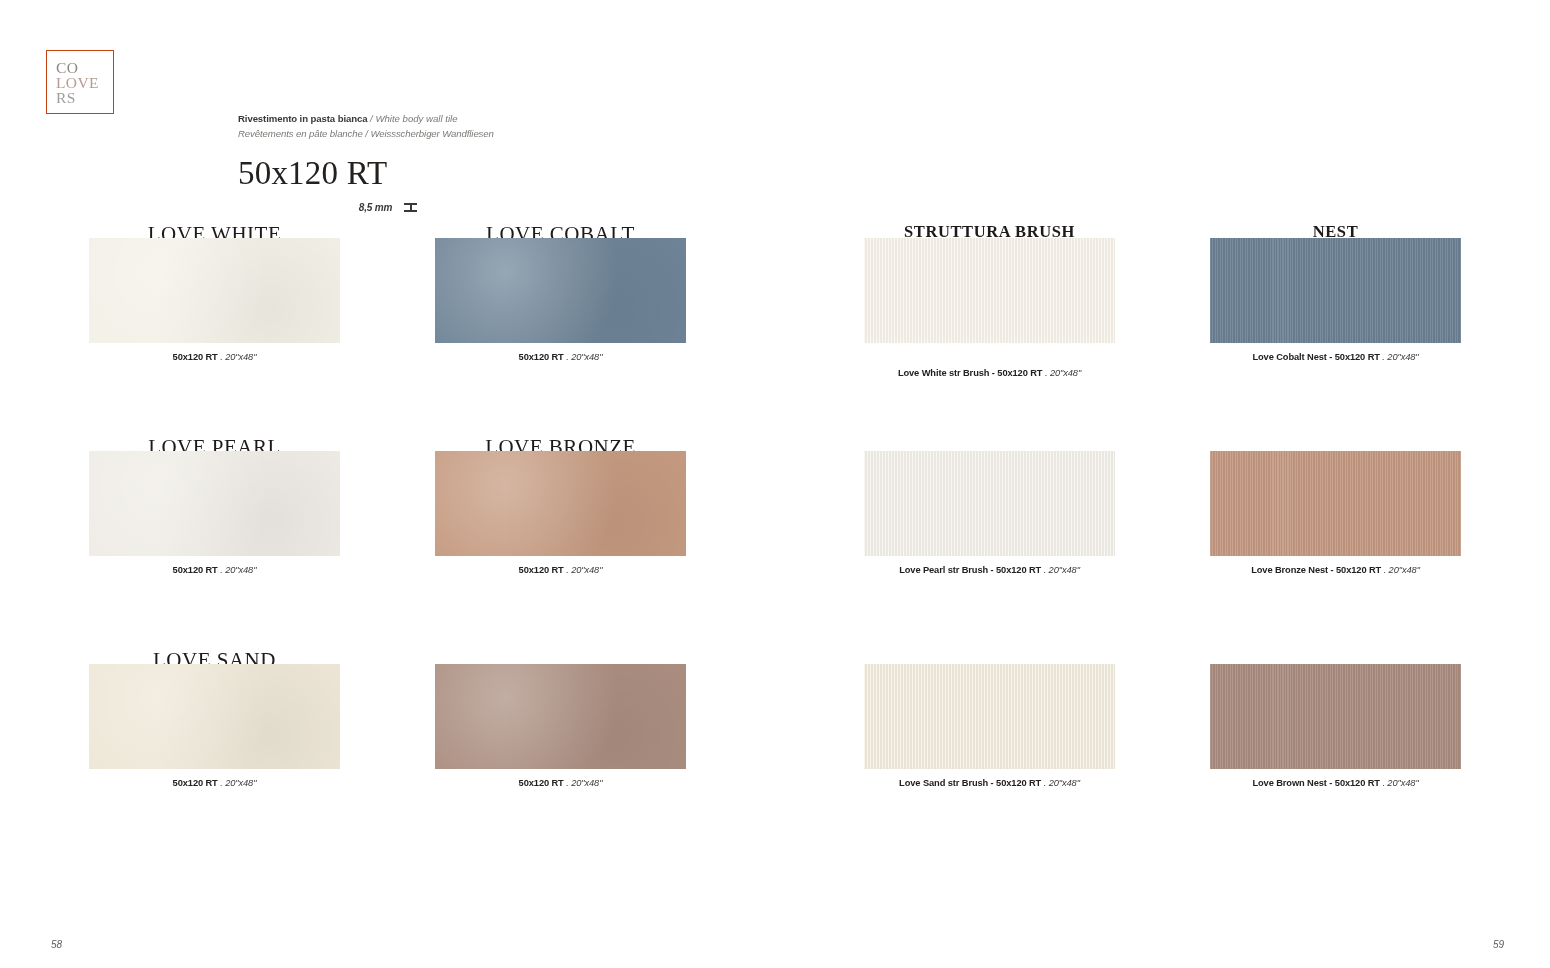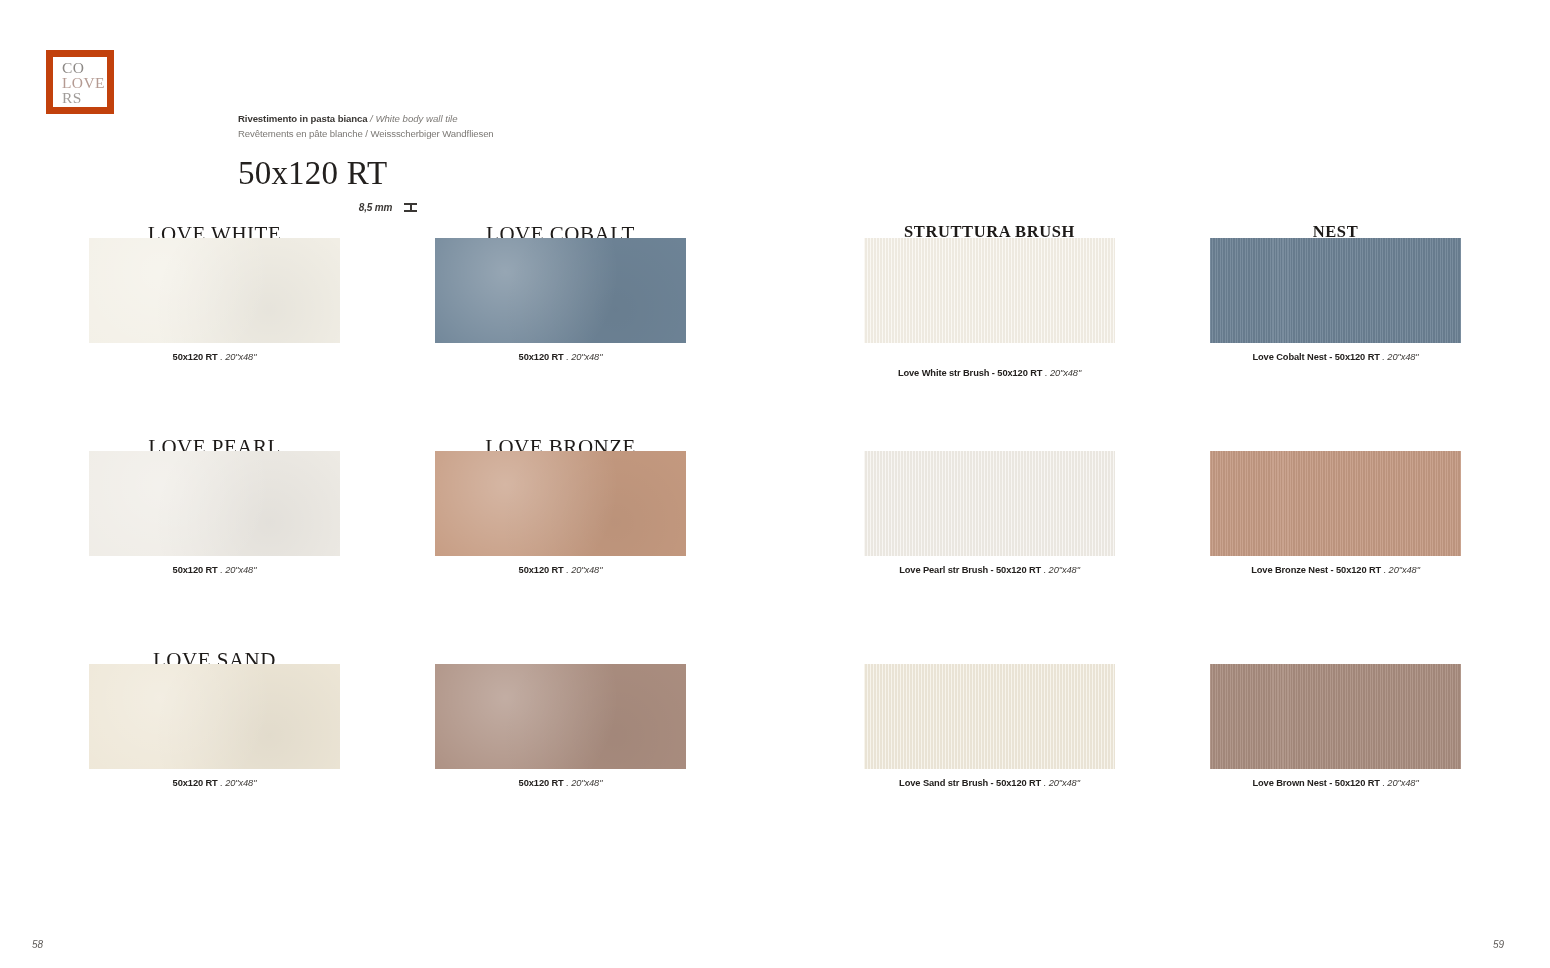--- a/index.html
+++ b/index.html
@@ -15,21 +15,21 @@
     overflow: hidden;
   }
 
   
   .logo-box {
     position: absolute;
     left: 46px;
     top: 50px;
     width: 68px;
     height: 64px;
-    border: 7px solid #c2410c;
+    border: 1px solid #c2410c;
     background: #fff;
     box-sizing: border-box;
     display: flex;
     flex-direction: column;
     align-items: flex-start;
     justify-content: center;
     padding-left: 9px;
   }
   .logo-line {
     font-family: "Liberation Serif", serif;
@@ -50,21 +50,21 @@
     margin-top: 44px;
   }
   .subtitle-row {
     font-size: 9.6px;
     line-height: 14.5px;
     color: #6e6a67;
     white-space: nowrap;
   }
   .subtitle-row .bold { font-weight: bold; color: #3a3734; letter-spacing: -0.1px; }
   .subtitle-row .ital { font-style: italic; color: #7c7975; }
-  .subtitle-row.second { color: #7c7975; letter-spacing: -0.1px; }
+  .subtitle-row.second { font-style: italic; color: #7c7975; letter-spacing: -0.1px; }
 
   .format-title {
     font-family: "Liberation Serif", serif;
     font-size: 33px;
     color: #23201e;
     margin-top: 14px;
     letter-spacing: 0.2px;
   }
   .thickness {
     margin-top: 10px;
@@ -148,21 +148,21 @@
   .caption b { font-weight: bold; letter-spacing: -0.1px; }
   .caption i { font-style: italic; color: #3c3936; letter-spacing: -0.1px; }
 
   .pagenum {
     position: absolute;
     bottom: 18px;
     font-size: 10px;
     font-style: italic;
     color: #5d5a57;
   }
-  .pagenum.left  { left: 32px; }
+  .pagenum.left  { left: 51px; }
   .pagenum.right { right: 46px; }
 </style>
 </head>
 <body>
 
 <div class="logo-box">
   <div class="logo-line logo-l1">CO</div>
   <div class="logo-line logo-l2">LOVE</div>
   <div class="logo-line logo-l3">RS</div>
 </div>

